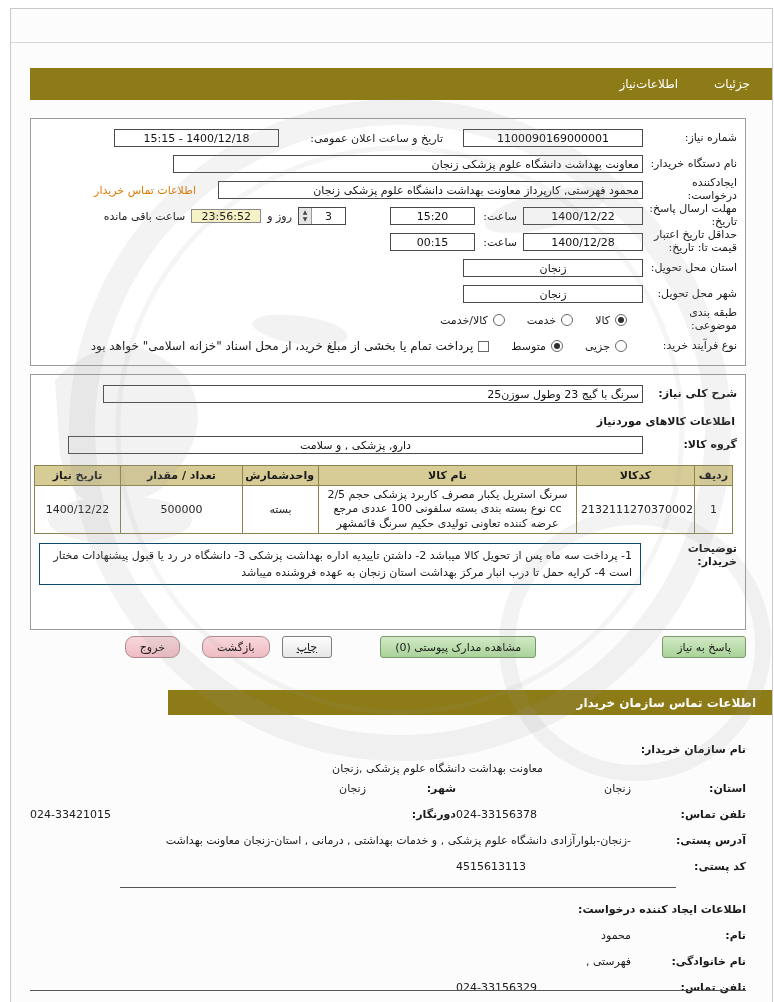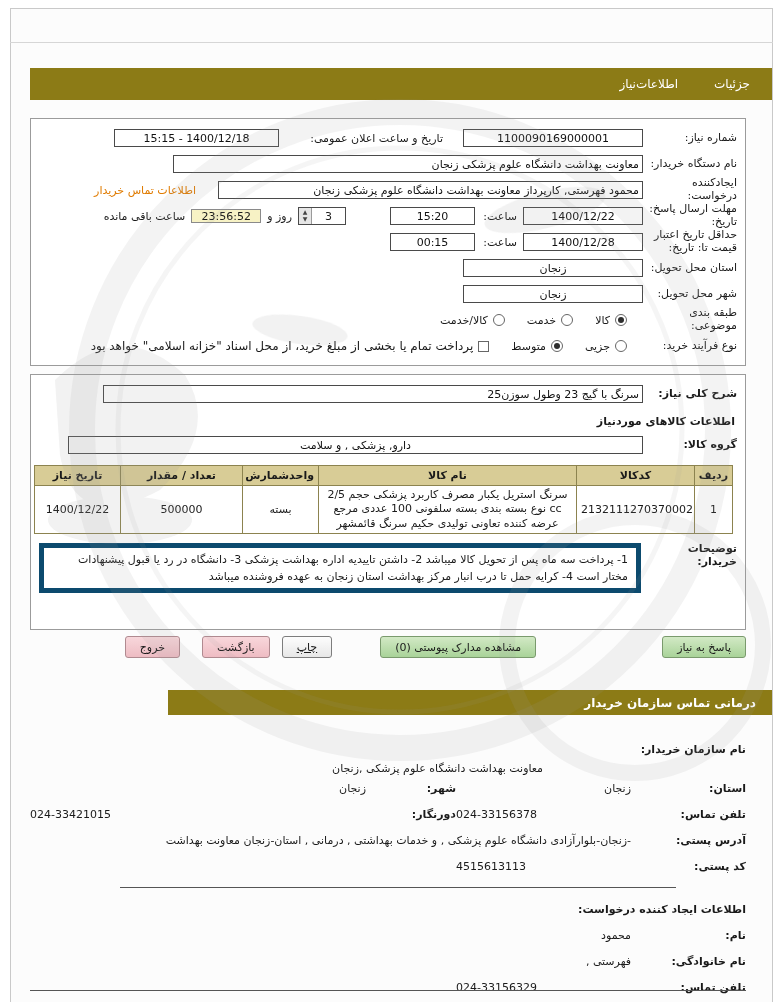--- a/index.html
+++ b/index.html
@@ -59,29 +59,29 @@
   .sec-heading { font-weight:bold; margin:8px 2px 4px; }
 
   table.goods { border-collapse:collapse; margin:7px 4px 9px; width:698px; table-layout:fixed; }
   table.goods th, table.goods td { border:1px solid #8c834f; padding:2px 4px;
            text-align:center; vertical-align:middle; overflow:hidden; }
   table.goods th { background:#d8cc96; font-weight:bold; font-size:11px; height:20px; }
   table.goods td { font-size:11px; background:#fff; }
   td.namecell { font-size:10px; line-height:1.3; padding:3px 8px; }
 
   .notes-row { display:flex; gap:8px; margin-top:2px; align-items:flex-start; }
-  .notes-box { border:5px solid #0c4a6e; width:612px; min-height:40px; padding:3px 8px;
+  .notes-box { border:1px solid #0c4a6e; width:612px; min-height:40px; padding:3px 8px;
                text-align:right; line-height:1.55; font-size:11px; background:#fff; }
 
   .btnrow { position:absolute; top:636px; right:28px; display:flex; align-items:center; z-index:4; }
   .btn { border:1px solid #7d7d7d; border-radius:3px; height:22px; padding:0 14px;
          display:flex; align-items:center; font-size:11px; cursor:pointer;
          background:linear-gradient(#fdfdfd,#e7e7e7); white-space:nowrap; }
   .btn.green { background:linear-gradient(#d2e9c5,#a9d399); border-color:#7a9a6d; }
-  .btn.pink  { background:linear-gradient(#f8d7db,#eebcc3); border-color:#b08a90; }
+  .btn.pink  { background:linear-gradient(#f8d7db,#eebcc3); border-color:#b08a90;border-radius:9px; }
   .mr-big { margin-right:126px; } .mr-med { margin-right:48px;text-decoration:underline; }
   .mr-sm { margin-right:12px; } .mr-sm2 { margin-right:22px; }
 
   .cbar { position:absolute; top:690px; left:168px; right:2px; height:25px;
           background:#8c7b16; color:#fff; font-weight:bold; display:flex;
           align-items:center; padding:0 16px; z-index:3; font-size:12px; }
 
   .contact { position:absolute; top:724px; right:28px; width:716px; z-index:2; }
   .crow { display:grid; grid-template-columns:115px 175px 90px 1fr; align-items:center; min-height:26px; }
   .clabel { font-weight:bold; }
@@ -251,21 +251,21 @@
 
 <div class="btnrow">
   <span class="btn green">پاسخ به نیاز</span>
   <span class="btn green mr-big">مشاهده مدارک پیوستی (0)</span>
   <span class="btn mr-med">چاپ</span>
   <span class="btn pink mr-sm">بازگشت</span>
   <span class="btn pink mr-sm2">خروج</span>
 </div>
 
 <div class="cbar">
-  <span>درمانی تماس سازمان خریدار</span>
+  <span>اطلاعات تماس سازمان خریدار</span>
 </div>
 
 <div class="contact">
   <div class="crow">
     <span class="clabel">نام سازمان خریدار:</span>
     <span class="cwide pad-org">معاونت بهداشت دانشگاه علوم پزشکی ,زنجان</span>
   </div>
   <div class="crow">
     <span class="clabel">استان:</span>
     <span>زنجان</span>

